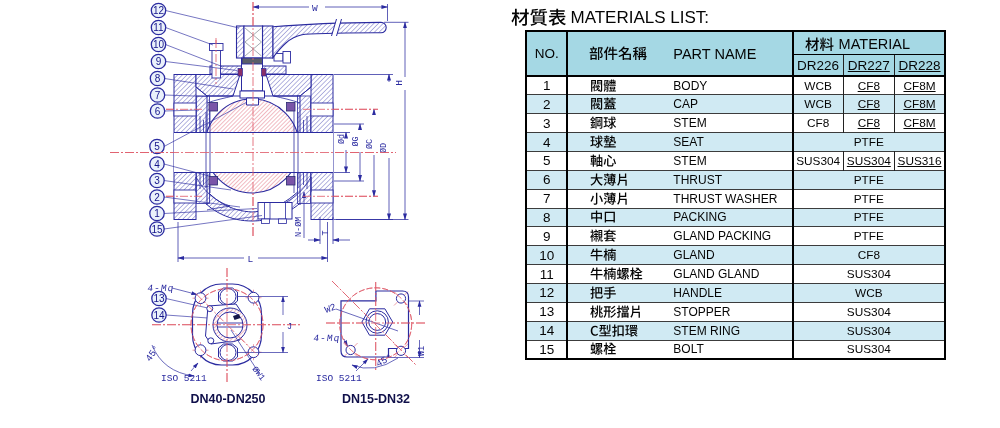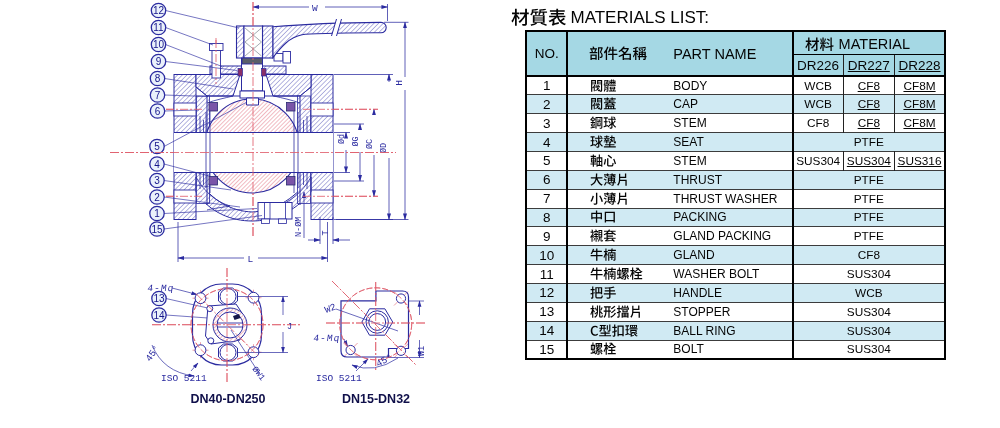--- a/index.html
+++ b/index.html
@@ -538,21 +538,21 @@
           <td class="no">11</td>
           <td class="name">
             <svg width="52.8" height="13.5" style="position:absolute;left:22px;top:50%;margin-top:-7px" viewBox="0 0 52.8 13.5">
               <g fill="#050505" transform="translate(0,11.62) scale(0.01320,-0.01320)">
                 <use href="#g725b" x="0"></use>
                 <use href="#g6960" x="1000"></use>
                 <use href="#g87ba" x="2000"></use>
                 <use href="#g6813" x="3000"></use>
               </g>
             </svg>
-            <span class="en">WASHER BOLT</span>
+            <span class="en">GLAND GLAND</span>
           </td>
           <td class="m" colspan="3">SUS304</td>
         </tr>
         <tr class="even">
           <td class="no">12</td>
           <td class="name">
             <svg width="26.4" height="13.5" style="position:absolute;left:22px;top:50%;margin-top:-7px" viewBox="0 0 26.4 13.5">
               <g fill="#050505" transform="translate(0,11.62) scale(0.01320,-0.01320)">
                 <use href="#g628a" x="0"></use>
                 <use href="#g624b" x="1000"></use>
@@ -581,21 +581,21 @@
           <td class="no">14</td>
           <td class="name">
             <svg width="48.1" height="13.5" style="position:absolute;left:22px;top:50%;margin-top:-7px" viewBox="0 0 48.1 13.5">
               <g fill="#050505" transform="translate(0,11.62) scale(0.01320,-0.01320)">
                 <use href="#g43" x="0"></use>
                 <use href="#g578b" x="646"></use>
                 <use href="#g6263" x="1646"></use>
                 <use href="#g74b0" x="2646"></use>
               </g>
             </svg>
-            <span class="en">BALL RING</span>
+            <span class="en">STEM RING</span>
           </td>
           <td class="m" colspan="3">SUS304</td>
         </tr>
         <tr class="odd">
           <td class="no">15</td>
           <td class="name">
             <svg width="26.4" height="13.5" style="position:absolute;left:22px;top:50%;margin-top:-7px" viewBox="0 0 26.4 13.5">
               <g fill="#050505" transform="translate(0,11.62) scale(0.01320,-0.01320)">
                 <use href="#g87ba" x="0"></use>
                 <use href="#g6813" x="1000"></use>

